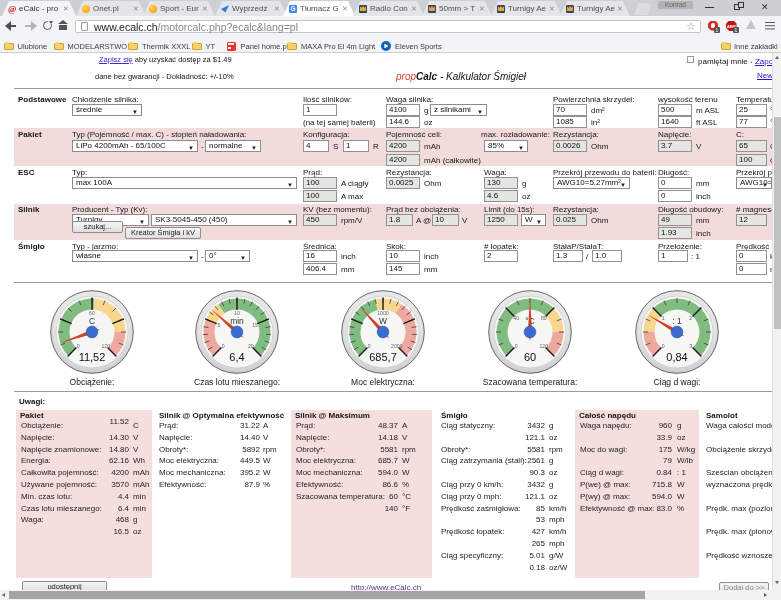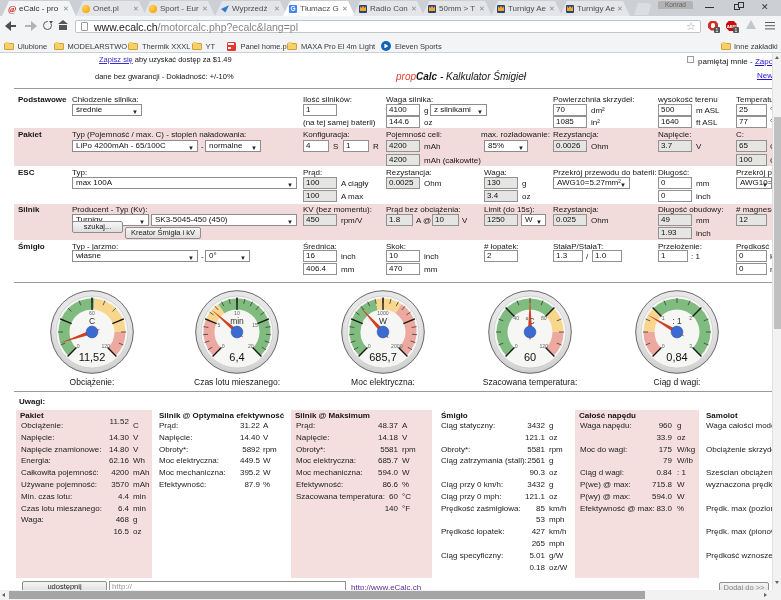--- a/index.html
+++ b/index.html
@@ -103,21 +103,21 @@
     <div class="inp ro" style="left:303px;top:123.5px;width:34px">100</div>
     <div class="lbl" style="left:341px;top:125.5px">A ciągły</div>
     <div class="inp ro" style="left:303px;top:136.5px;width:34px">100</div>
     <div class="lbl" style="left:341px;top:138.5px">A max</div>
     <div class="lbl" style="left:386px;top:114.5px">Rezystancja:</div>
     <div class="inp ro" style="left:386px;top:123.5px;width:34px">0.0025</div>
     <div class="lbl" style="left:424px;top:125.5px">Ohm</div>
     <div class="lbl" style="left:484px;top:114.5px">Waga:</div>
     <div class="inp ro" style="left:484px;top:123.5px;width:34px">130</div>
     <div class="lbl" style="left:522px;top:125.5px">g</div>
-    <div class="inp ro" style="left:484px;top:136.5px;width:34px">3.4</div>
+    <div class="inp ro" style="left:484px;top:136.5px;width:34px">4.6</div>
     <div class="lbl" style="left:522px;top:138.5px">oz</div>
     <div class="lbl" style="left:553px;top:114.5px">Przekrój przewodu do baterii:</div>
     <div class="sel" style="left:553px;top:123.5px;width:77px">AWG10=5.27mm²<i>▼</i></div>
     <div class="lbl" style="left:658px;top:114.5px">Długość:</div>
     <div class="inp" style="left:658px;top:123.5px;width:34px">0</div>
     <div class="lbl" style="left:696px;top:125.5px">mm</div>
     <div class="inp" style="left:658px;top:136.5px;width:34px">0</div>
     <div class="lbl" style="left:696px;top:138.5px">inch</div>
     <div class="lbl" style="left:736px;top:114.5px">Przekrój prz</div>
     <div class="sel" style="left:736px;top:123.5px;width:36px">AWG10=5<i>▼</i></div>
@@ -154,21 +154,21 @@
     <div class="lbl" style="left:201px;top:199px">-</div>
     <div class="sel" style="left:205px;top:197px;width:45px">0°<i>▼</i></div>
     <div class="lbl" style="left:303px;top:188.5px">Średnica:</div>
     <div class="inp" style="left:303px;top:197px;width:34px">16</div>
     <div class="lbl" style="left:341px;top:199px">inch</div>
     <div class="inp" style="left:303px;top:210px;width:34px">406.4</div>
     <div class="lbl" style="left:341px;top:212px">mm</div>
     <div class="lbl" style="left:386px;top:188.5px">Skok:</div>
     <div class="inp" style="left:386px;top:197px;width:34px">10</div>
     <div class="lbl" style="left:424px;top:199px">inch</div>
-    <div class="inp" style="left:386px;top:210px;width:34px">470</div>
+    <div class="inp" style="left:386px;top:210px;width:34px">145</div>
     <div class="lbl" style="left:424px;top:212px">mm</div>
     <div class="lbl" style="left:484px;top:188.5px"># łopatek:</div>
     <div class="inp" style="left:484px;top:197px;width:34px">2</div>
     <div class="lbl" style="left:553px;top:188.5px">StałaP/StałaT:</div>
     <div class="inp" style="left:553px;top:197px;width:30px">1.3</div>
     <div class="lbl" style="left:586px;top:199px">/</div>
     <div class="inp" style="left:592px;top:197px;width:30px">1.0</div>
     <div class="lbl" style="left:658px;top:188.5px">Przełożenie:</div>
     <div class="inp" style="left:658px;top:197px;width:30px">1</div>
     <div class="lbl" style="left:691px;top:199px">: 1</div>
@@ -532,21 +532,20 @@
     <div class="ru" style="left:677px;top:450.6px">%</div>
     <div class="rh" style="left:706px;top:358px">Samolot</div>
     <div class="rl" style="left:706px;top:368.0px">Waga całości modelu:</div>
     <div class="rl" style="left:706px;top:391.6px">Obciążenie skrzydeł:</div>
     <div class="rl" style="left:706px;top:415.2px">Sześcian obciążenia:</div>
     <div class="rl" style="left:706px;top:427.0px">wyznaczona prędkość:</div>
     <div class="rl" style="left:706px;top:450.6px">Prędk. max (pozioma):</div>
     <div class="rl" style="left:706px;top:474.20000000000005px">Prędk. max (pionowa):</div>
     <div class="rl" style="left:706px;top:497.79999999999995px">Prędkość wznoszenia:</div>
     <div class="btn" style="left:22px;top:528px;width:85px">udostępnij</div>
-    <div class="inp" style="left:109px;top:528px;width:237px;color:#999">http://</div>
     <div class="lbl" style="left:351px;top:530px;color:#5b2d91;text-decoration:underline">http://www.eCalc.ch</div>
     <div class="btn" style="left:719px;top:529px;width:50px;color:#8a8a8a">Dodaj do &gt;&gt;</div>
   </div>
 <div class="abs" style="left:0;top:0;width:781px;height:16px;background:#ccd0d5;z-index:10">
     <div class="tab" style="left:2px;width:74px;background:#f3f4f6;z-index:3;clip-path:polygon(7px 0,calc(100% - 7px) 0,100% 100%,0 100%)">
       <span class="fav" style="color:#cc1b1b;font-size:9px;line-height:8px;font-weight:bold;font-family:'Liberation Serif',serif">@</span>
       <span class="ttl" style="color:#2f2f2f;width:42px">eCalc - pro</span>
       <span class="tx" style="left:61px">✕</span>
     </div>
     <div class="tab" style="left:76px;width:70px;background:#e3e5e9;z-index:1;clip-path:polygon(7px 0,calc(100% - 7px) 0,100% 100%,0 100%)">

